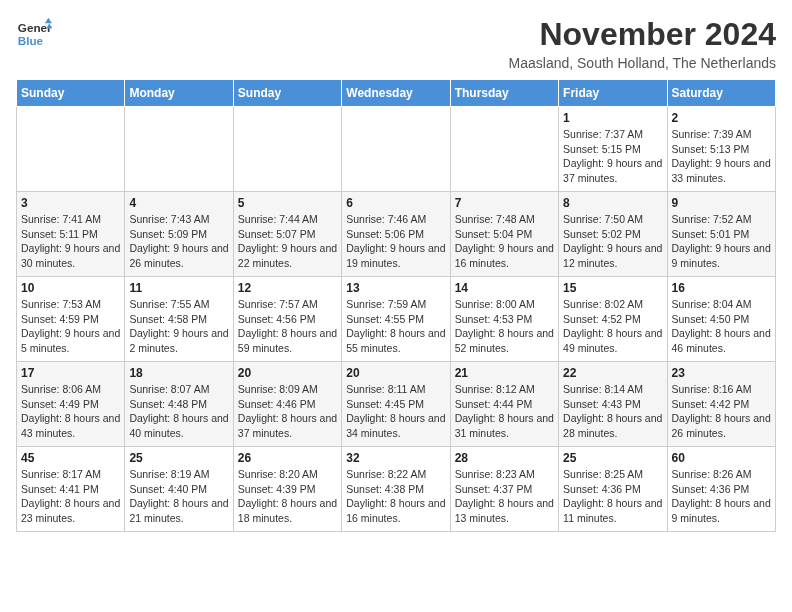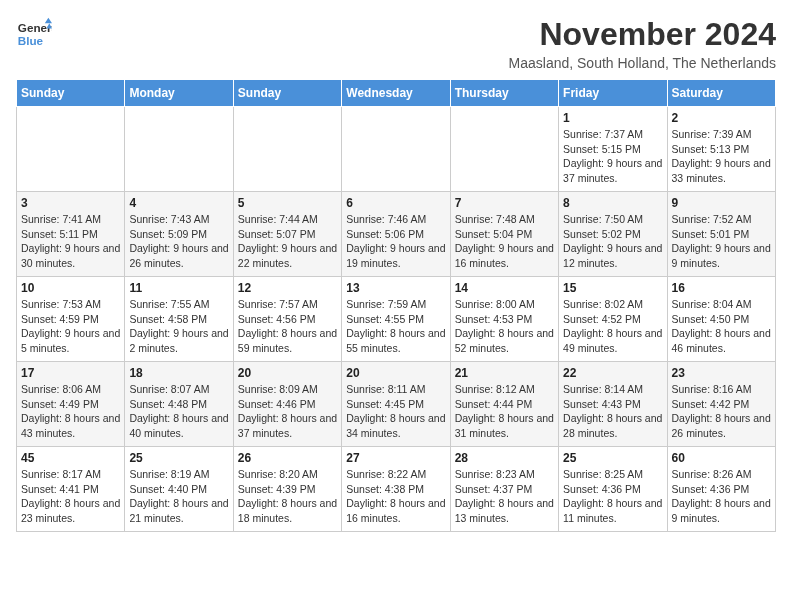--- a/index.html
+++ b/index.html
@@ -221,21 +221,21 @@
         </td>
         <td>
           <div class="day-num">25</div>
           <div class="day-info">Sunrise: 8:19 AM<br>Sunset: 4:40 PM<br>Daylight: 8 hours and 21 minutes.</div>
         </td>
         <td>
           <div class="day-num">26</div>
           <div class="day-info">Sunrise: 8:20 AM<br>Sunset: 4:39 PM<br>Daylight: 8 hours and 18 minutes.</div>
         </td>
         <td>
-          <div class="day-num">27</div>
+          <div class="day-num">32</div>
           <div class="day-info">Sunrise: 8:22 AM<br>Sunset: 4:38 PM<br>Daylight: 8 hours and 16 minutes.</div>
         </td>
         <td>
           <div class="day-num">28</div>
           <div class="day-info">Sunrise: 8:23 AM<br>Sunset: 4:37 PM<br>Daylight: 8 hours and 13 minutes.</div>
         </td>
         <td>
           <div class="day-num">25</div>
           <div class="day-info">Sunrise: 8:25 AM<br>Sunset: 4:36 PM<br>Daylight: 8 hours and 11 minutes.</div>
         </td>

